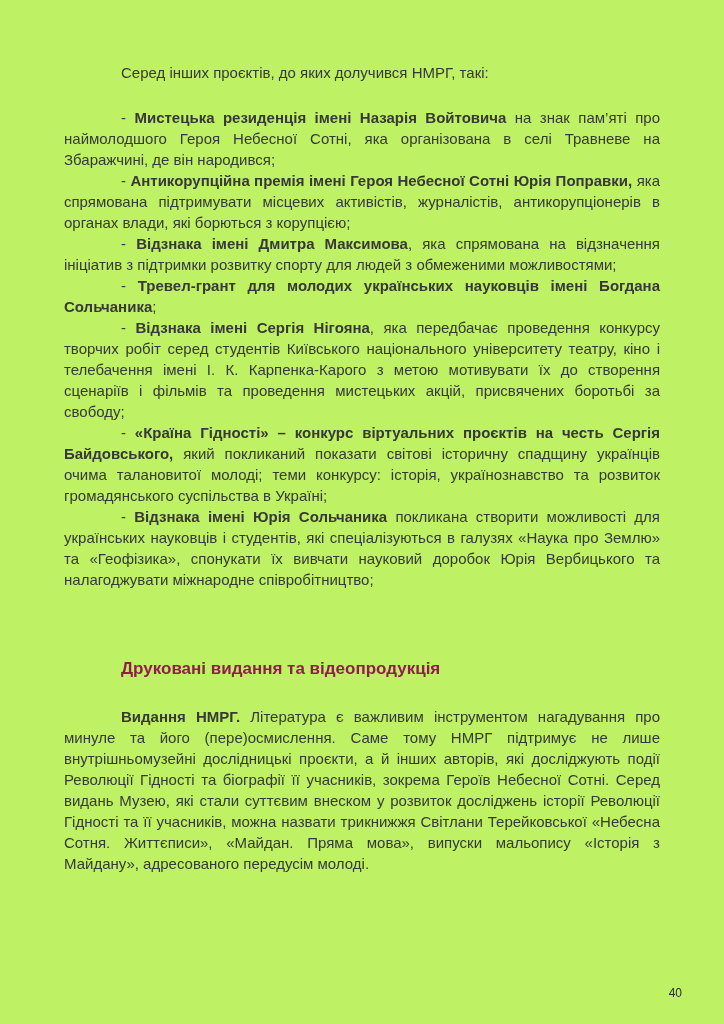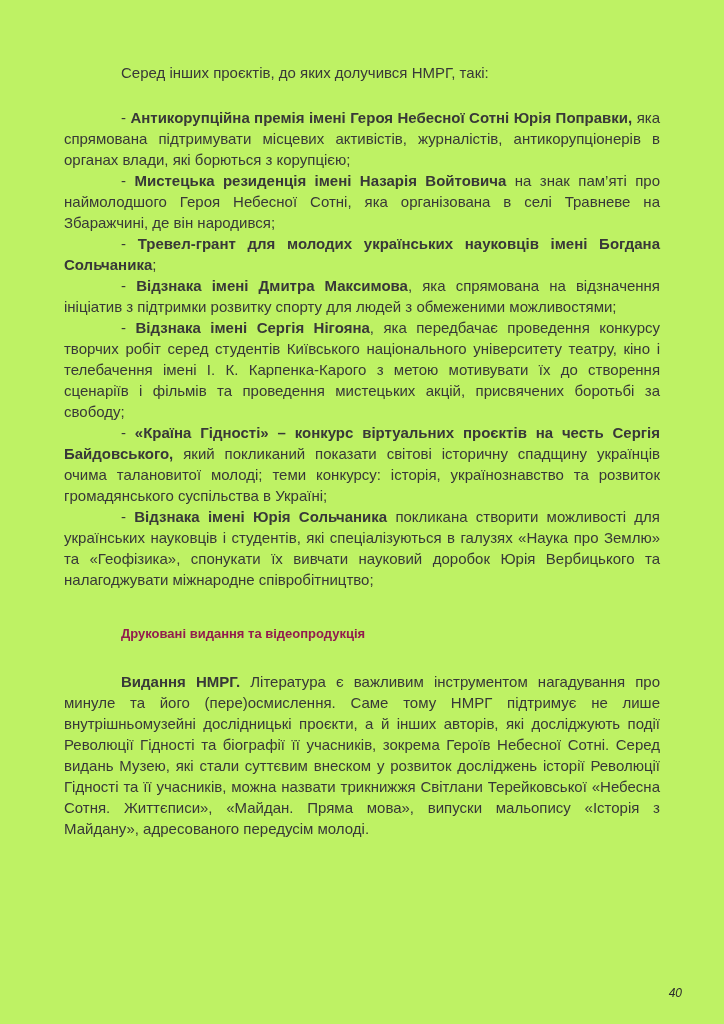--- a/index.html
+++ b/index.html
@@ -30,53 +30,52 @@
     text-align: justify;
     text-indent: 57px;
   }
   .intro-para {
     margin-bottom: 24px;
   }
   .b {
     font-weight: bold;
   }
   .section-heading {
-    margin: 31px 0 24px 0;
-    font-size: 13px;
+    margin: 66px 0 24px 0;
+    font-size: 17px;
     line-height: 26px;
     font-weight: bold;
     color: #921c4e;
     text-indent: 57px;
     text-align: left;
   }
   .page-number {
     position: absolute;
     right: 42px;
     bottom: 24px;
     font-size: 12px;
     line-height: 14px;
     color: #2b2b2b;
-    font-style: italic;
   }
 </style>
 </head>
 <body>
 
 <div class="page">
   <div class="content">
 
     <p class="para intro-para"><span>Серед інших проєктів, до яких долучився НМРГ, такі:</span></p>
 
+    <p class="para"><span>- </span><span class="b">Мистецька резиденція імені Назарія Войтовича</span><span> на знак пам’яті про наймолодшого Героя Небесної Сотні, яка організована в селі Травневе на Збаражчині, де він народився;</span></p>
+
     <p class="para"><span>- </span><span class="b">Антикорупційна премія імені Героя Небесної Сотні Юрія Поправки,</span><span> яка спрямована підтримувати місцевих активістів, журналістів, антикорупціонерів в органах влади, які борються з корупцією;</span></p>
 
-    <p class="para"><span>- </span><span class="b">Мистецька резиденція імені Назарія Войтовича</span><span> на знак пам’яті про наймолодшого Героя Небесної Сотні, яка організована в селі Травневе на Збаражчині, де він народився;</span></p>
+    <p class="para"><span>- </span><span class="b">Відзнака імені Дмитра Максимова</span><span>, яка спрямована на відзначення ініціатив з підтримки розвитку спорту для людей з обмеженими можливостями;</span></p>
 
     <p class="para"><span>- </span><span class="b">Тревел-грант для молодих українських науковців імені Богдана Сольчаника</span><span>;</span></p>
-
-    <p class="para"><span>- </span><span class="b">Відзнака імені Дмитра Максимова</span><span>, яка спрямована на відзначення ініціатив з підтримки розвитку спорту для людей з обмеженими можливостями;</span></p>
 
     <p class="para"><span>- </span><span class="b">Відзнака імені Сергія Нігояна</span><span>, яка передбачає проведення конкурсу творчих робіт серед студентів Київського національного університету театру, кіно і телебачення імені І. К. Карпенка-Карого з метою мотивувати їх до створення сценаріїв і фільмів та проведення мистецьких акцій, присвячених боротьбі за свободу;</span></p>
 
     <p class="para"><span>- </span><span class="b">«Країна Гідності» – конкурс віртуальних проєктів на честь Сергія Байдовського,</span><span> який покликаний показати світові історичну спадщину українців очима талановитої молоді; теми конкурсу: історія, українознавство та розвиток громадянського суспільства в Україні;</span></p>
 
     <p class="para"><span>- </span><span class="b">Відзнака імені Юрія Сольчаника</span><span> покликана створити можливості для українських науковців і студентів, які спеціалізуються в галузях «Наука про Землю» та «Геофізика», спонукати їх вивчати науковий доробок Юрія Вербицького та налагоджувати міжнародне співробітництво;</span></p>
 
 
     <h2 class="section-heading">Друковані видання та відеопродукція</h2>
 

